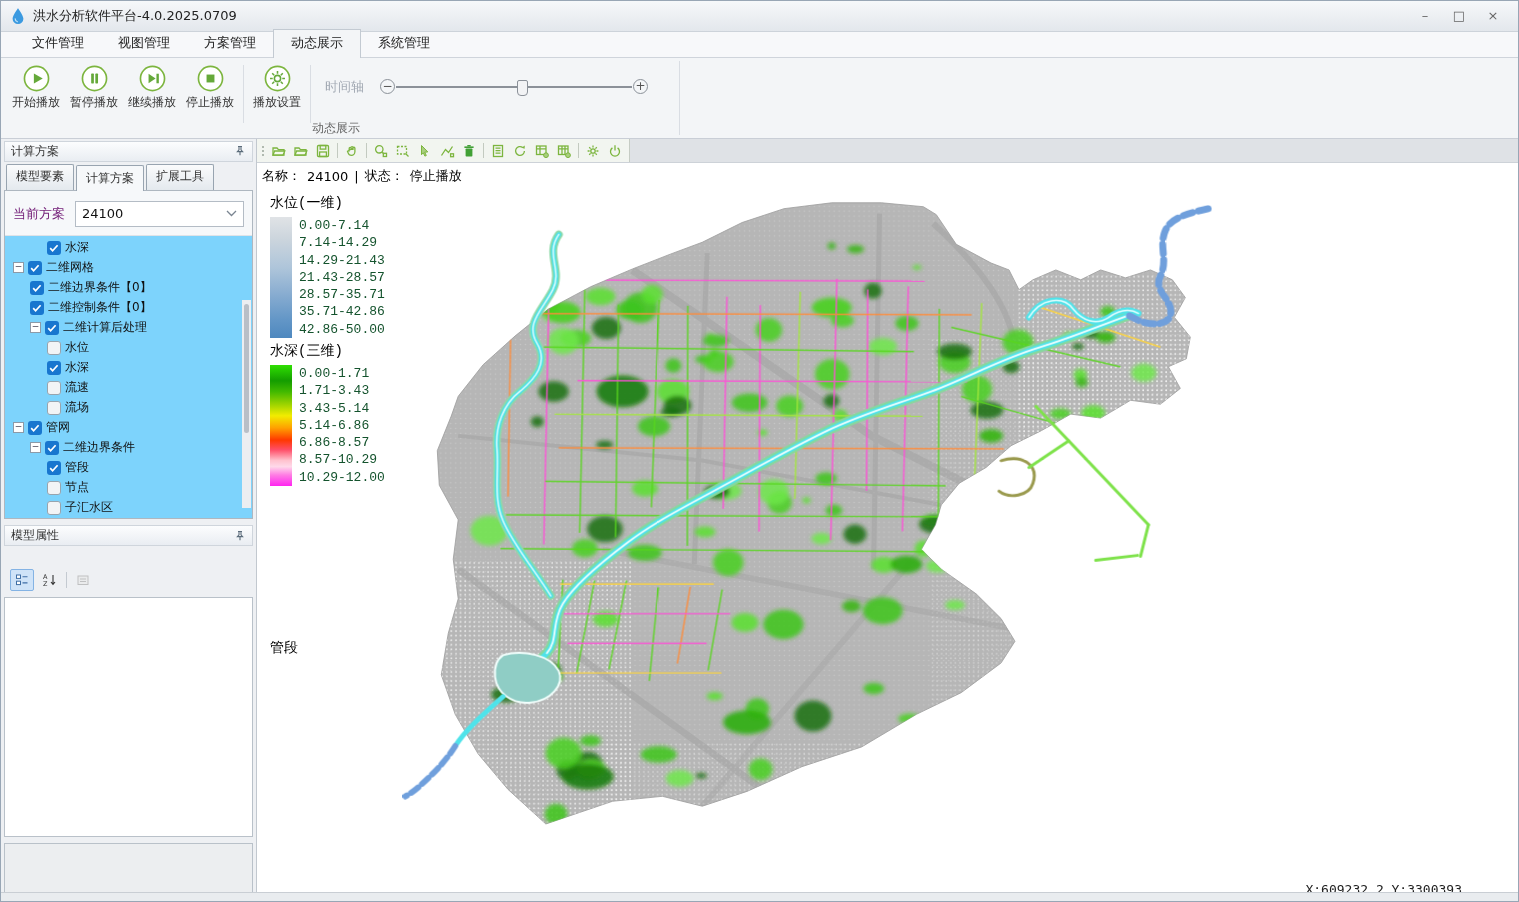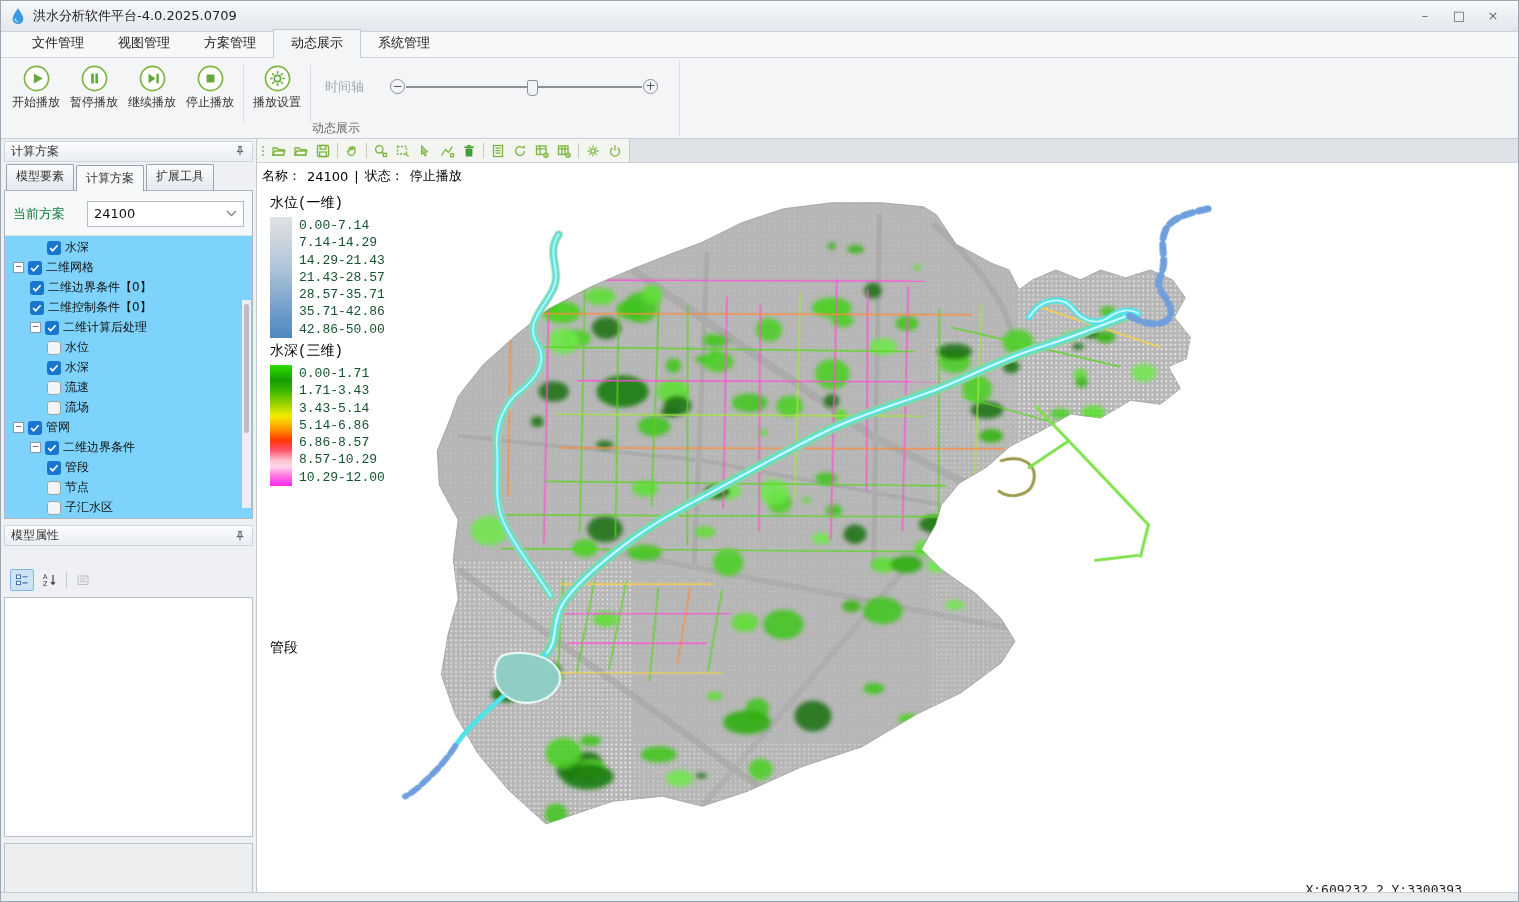--- a/index.html
+++ b/index.html
@@ -18,21 +18,21 @@
            border-bottom:1px solid #cfd4db}
   .menu-item{padding:4px 17px 5px;color:#222;font-size:13px}
   .menu-item.active{background:#f3f5f7;border:1px solid #c3cad2;border-bottom:none;margin-bottom:-1px;padding-bottom:6px}
   
   .ribbon{height:76px;background:#f3f5f7;border-bottom:1px solid #c9ced6;position:relative;
           display:flex;align-items:flex-start;padding:4px 0 0 6px}
   .rbtn{width:58px;text-align:center;padding-top:3px;color:#333}
   .rbtn .ric{display:block;margin:0 auto 2px}
   .gsep{width:1px;height:58px;background:#d9dde3;margin:3px 4px 0}
   .timeline{display:flex;align-items:center;margin:16px 0 0 10px}
-  .tl-label{color:#a3aab4;font-size:13px;margin-right:26px}
+  .tl-label{color:#a3aab4;font-size:13px;margin-right:16px}
   .slider{position:relative;width:268px;height:18px}
   .sl-track{position:absolute;left:16px;right:16px;top:8px;height:2px;background:#8b9199}
   .sl-end{position:absolute;top:1px;width:15px;height:15px;border:1px solid #8b9199;border-radius:50%;
           background:#f4f6f8;color:#555;text-align:center;line-height:13px;font-size:12px;box-sizing:border-box}
   .sl-minus{left:0}.sl-plus{right:0}
   .sl-thumb{position:absolute;top:2px;width:9px;height:14px;background:#f2f3f5;border:1px solid #8b9199;
             border-radius:2px 2px 4px 4px}
   .ribbon-group-label{position:absolute;bottom:1px;left:272px;width:126px;text-align:center;color:#666}
   .ribbon-vsep{position:absolute;top:3px;bottom:3px;left:678px;border-left:1px solid #d9dde3}
   
@@ -42,21 +42,21 @@
               flex-direction:column;padding:2px 3px 12px}
   .phead{height:19px;display:flex;align-items:center;padding:0 6px;margin-bottom:2px;
          background:linear-gradient(#fcfdfe,#e9edf2);border:1px solid #cfd5dc;color:#333}
   .pin{margin-left:auto}
   .tabrow{display:flex;padding-left:2px}
   .tab{padding:3px 9px 4px;border:1px solid #98a4b0;border-bottom:none;border-radius:2px 2px 0 0;
        background:linear-gradient(#fafbfc,#e4e9ee);margin-right:2px;font-size:12px;color:#333}
   .tab.active{background:#f6f8fa;position:relative;top:1px;padding-top:4px}
   .scheme-box{border:1px solid #aeb7c0;background:#f6f8fa;height:328px;display:flex;flex-direction:column}
   .scheme-row{display:flex;align-items:center;padding:10px 8px 8px}
-  .scheme-label{font-size:13px;color:#15803d;margin-right:22px;white-space:nowrap}
+  .scheme-label{font-size:13px;color:#701a75;margin-right:10px;white-space:nowrap}
   .combo{flex:1;height:24px;background:#fff;border:1px solid #b4bcc5;display:flex;align-items:center;
          padding:0 6px;font-size:13px;color:#111}
   .combo svg{margin-left:auto}
   .tree{flex:1;background:#7dd3fc;position:relative;overflow:hidden;border-top:1px solid #dfe3e8;padding-top:2px}
   .trow{height:20px;display:flex;align-items:center;white-space:nowrap}
   .expander{width:9px;height:9px;border:1px solid #8c9aa8;background:#fff;font-size:9px;line-height:7px;
             text-align:center;color:#445;margin-right:4px;flex:0 0 auto}
   .cb{width:14px;height:14px;border-radius:3px;margin-right:4px;flex:0 0 auto;box-sizing:border-box}
   .cb.on{background:#1876cf}
   .cb.off{background:#f2f4f6;border:1px solid #98a4ae}

